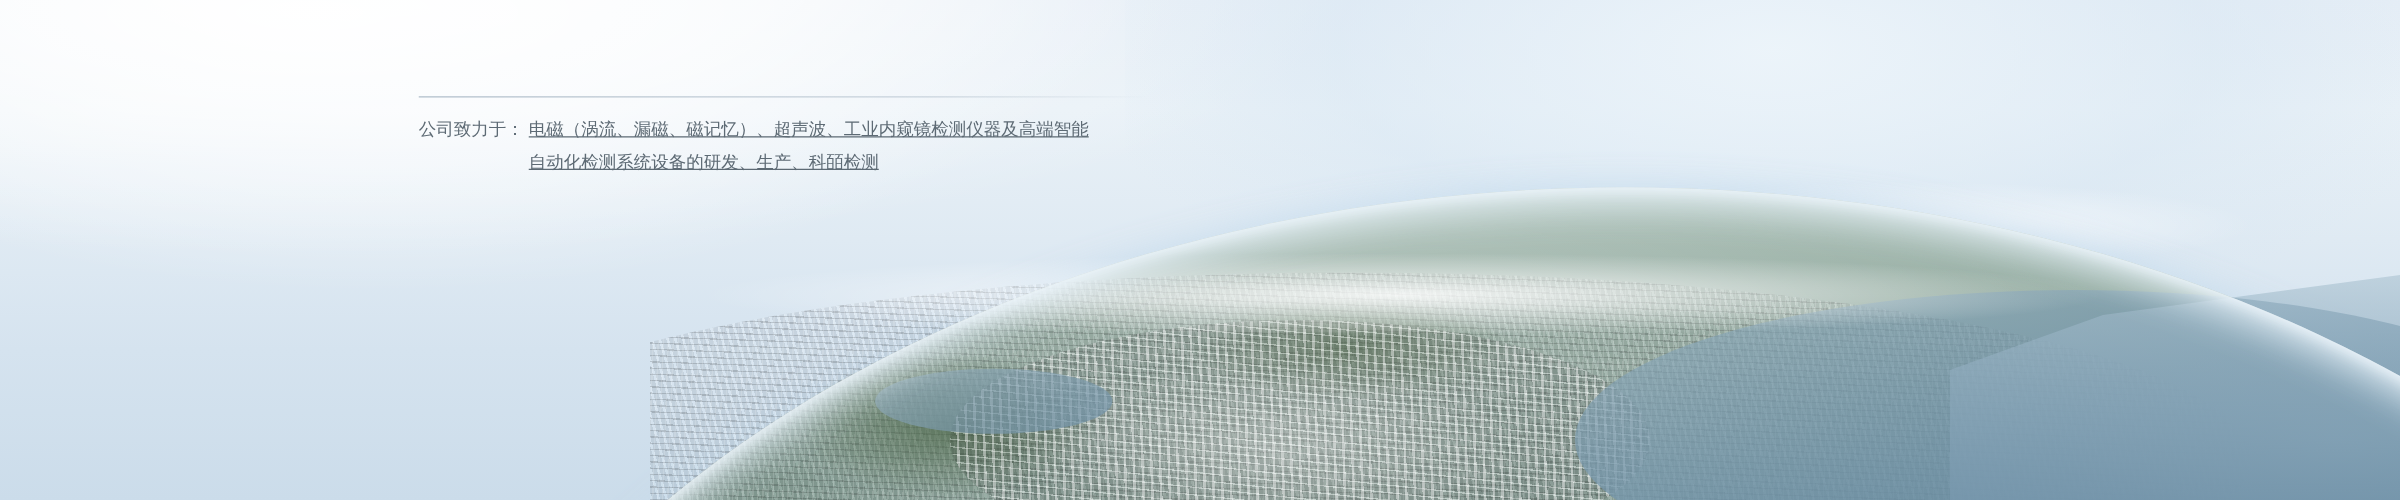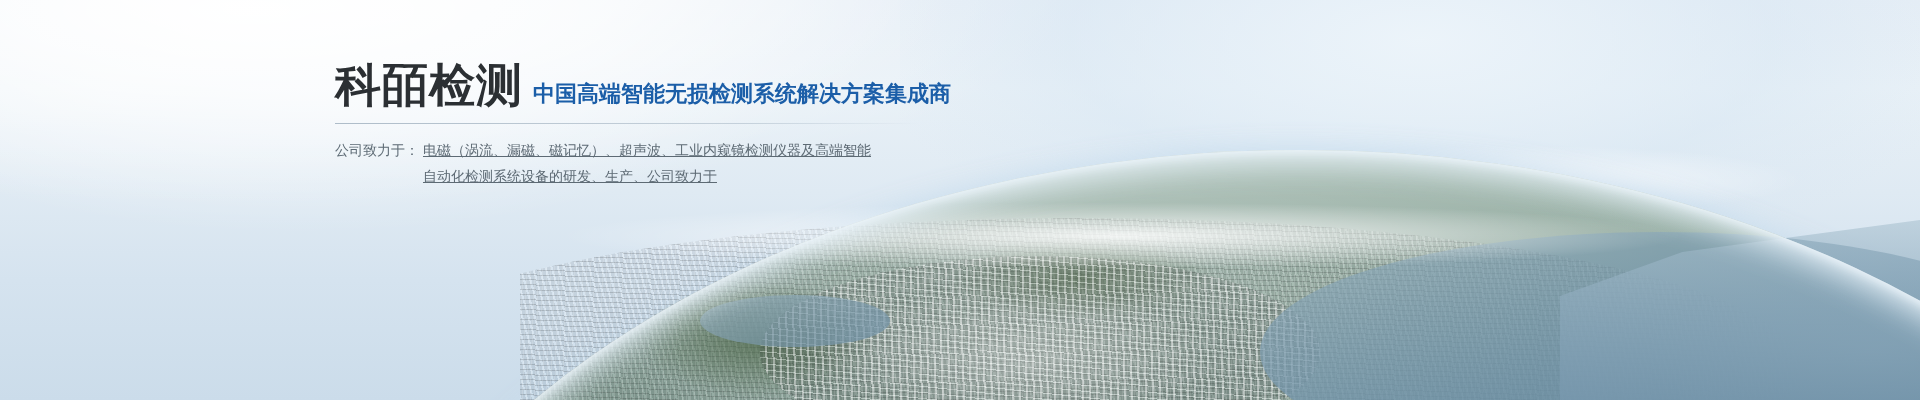--- a/index.html
+++ b/index.html
@@ -145,27 +145,23 @@
     <div class="green-b"></div>
     <div class="city-bright"></div>
     <div class="inlet"></div>
     <div class="water"></div>
     <div class="water2"></div>
     <div class="horizon-glow"></div>
     <div class="globe-edge"></div>
   </div>
 
   <div class="content">
-    <div class="title-row">
-      <span class="brand">科皕检测</span>
-      <span class="brand-sub">中国高端智能无损检测系统解决方案集成商</span>
-    </div>
     <div class="divider"></div>
     <div class="desc">
       <span class="desc-label">公司致力于：</span>
       <span class="desc-body">
         <span class="desc-line">电磁（涡流、漏磁、磁记忆）、超声波、工业内窥镜检测仪器及高端智能</span>
-        <span class="desc-line">自动化检测系统设备的研发、生产、公司致力于</span>
+        <span class="desc-line">自动化检测系统设备的研发、生产、科皕检测</span>
       </span>
     </div>
   </div>
 
 </div>
 
 </body></html>

